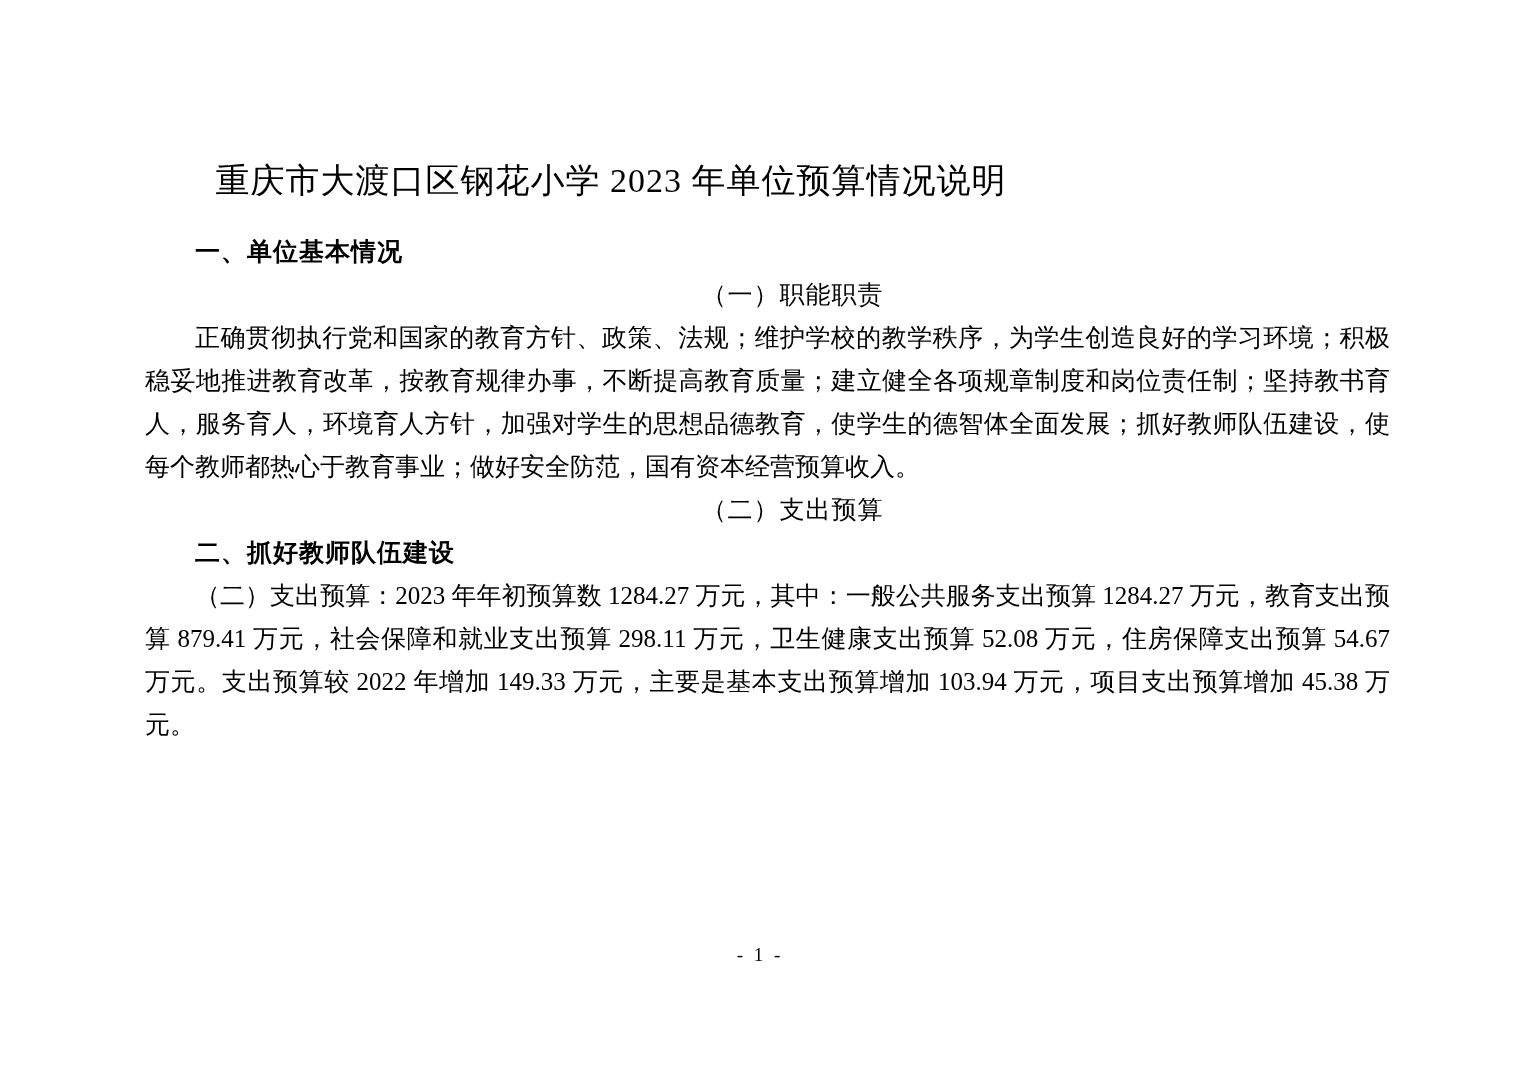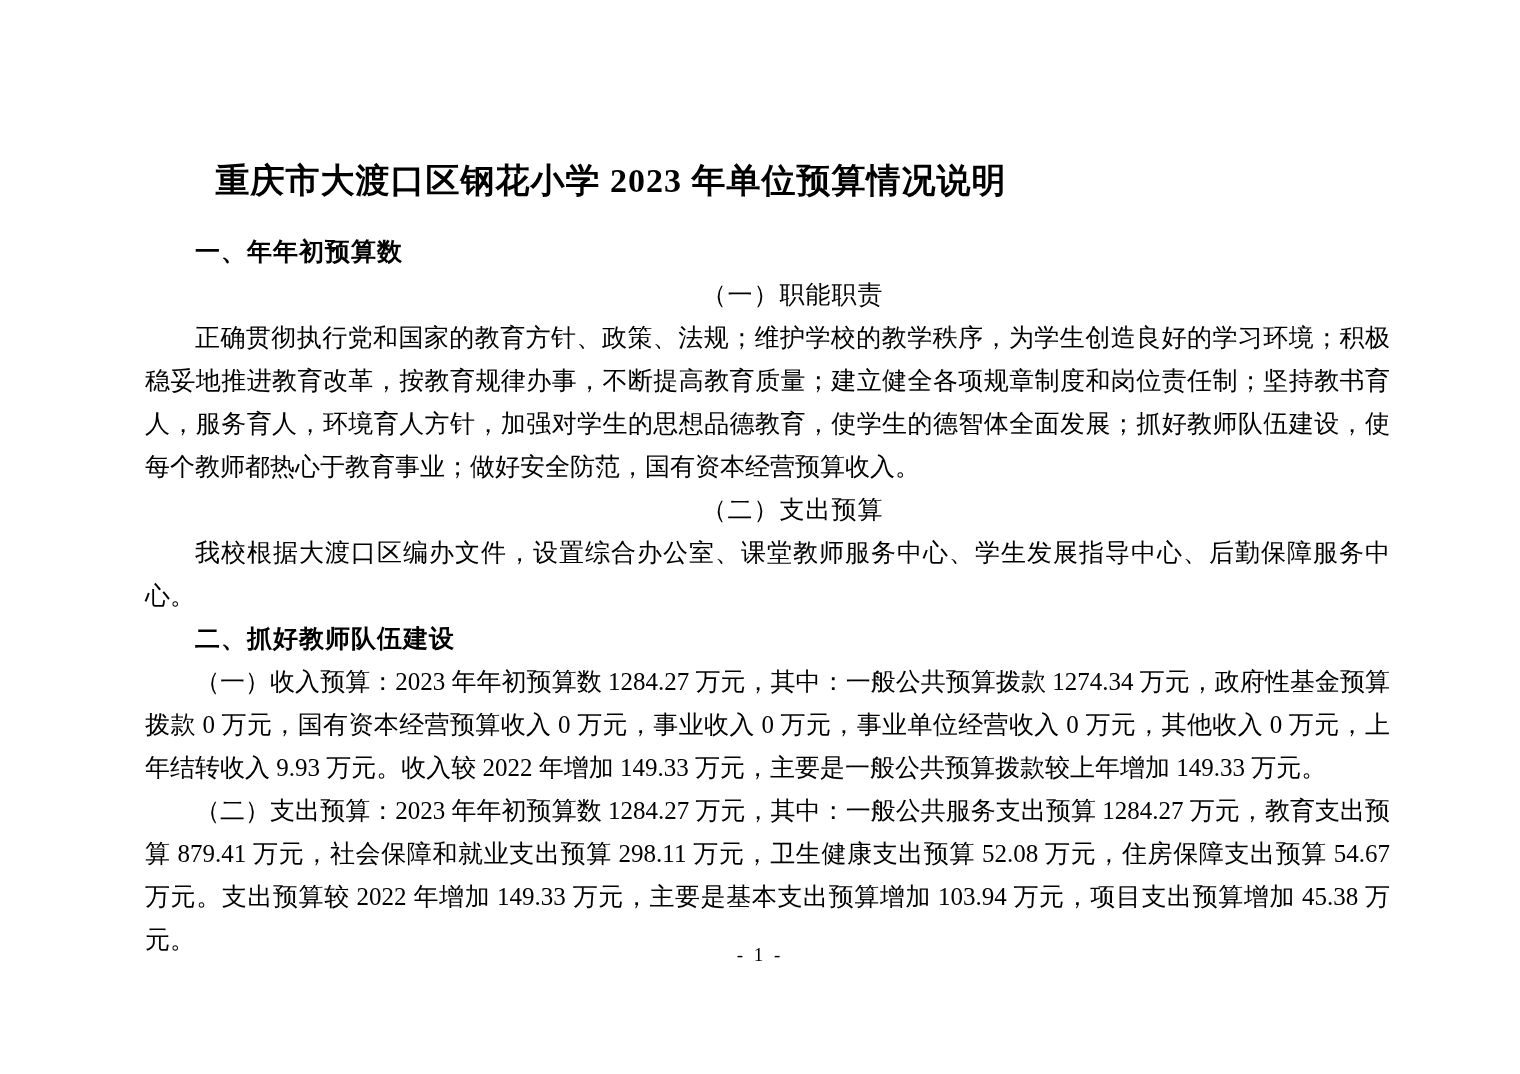--- a/index.html
+++ b/index.html
@@ -17,21 +17,21 @@
     font-family: "Liberation Serif", "DejaVu Serif", serif;
   }
   .doc-title {
     position: absolute;
     top: 136px;
     left: 0;
     width: 1222px;
     text-align: center;
     font-size: 34px;
     line-height: 44px;
-    font-weight: bold;
+    font-weight: normal;
     font-family: "Liberation Serif", "DejaVu Serif", serif;
     letter-spacing: 1px;
   }
   .content {
     position: absolute;
     top: 230px;
     left: 145px;
     width: 1245px;
     font-size: 25px;
     line-height: 43px;
@@ -71,33 +71,31 @@
 </style>
 </head>
 <body>
 
 <div class="page">
 
   <h1 class="doc-title">重庆市大渡口区钢花小学 2023 年单位预算情况说明</h1>
 
   <div class="content">
 
-    <p class="h-bold">一、年年初预算数</p>
+    <p class="h-bold">一、单位基本情况</p>
 
     <p class="sub-heading">（一）职能职责</p>
 
     <p class="para">正确贯彻执行党和国家的教育方针、政策、法规；维护学校的教学秩序，为学生创造良好的学习环境；积极稳妥地推进教育改革，按教育规律办事，不断提高教育质量；建立健全各项规章制度和岗位责任制；坚持教书育人，服务育人，环境育人方针，加强对学生的思想品德教育，使学生的德智体全面发展；抓好教师队伍建设，使每个教师都热心于教育事业；做好安全防范，国有资本经营预算收入。</p>
 
     <p class="sub-heading">（二）支出预算</p>
 
-    <p class="para">我校根据大渡口区编办文件，设置综合办公室、课堂教师服务中心、学生发展指导中心、后勤保障服务中心。</p>
 
     <p class="h-bold">二、抓好教师队伍建设</p>
 
-    <p class="para">（一）收入预算：2023 年年初预算数 1284.27 万元，其中：一般公共预算拨款 1274.34 万元，政府性基金预算拨款 0 万元，国有资本经营预算收入 0 万元，事业收入 0 万元，事业单位经营收入 0 万元，其他收入 0 万元，上年结转收入 9.93 万元。收入较 2022 年增加 149.33 万元，主要是一般公共预算拨款较上年增加 149.33 万元。</p>
 
     <p class="para">（二）支出预算：2023 年年初预算数 1284.27 万元，其中：一般公共服务支出预算 1284.27 万元，教育支出预算 879.41 万元，社会保障和就业支出预算 298.11 万元，卫生健康支出预算 52.08 万元，住房保障支出预算 54.67 万元。支出预算较 2022 年增加 149.33 万元，主要是基本支出预算增加 103.94 万元，项目支出预算增加 45.38 万元。</p>
 
   </div>
 
   <div class="footer">- 1 -</div>
 
 </div>
 
 </body></html>

